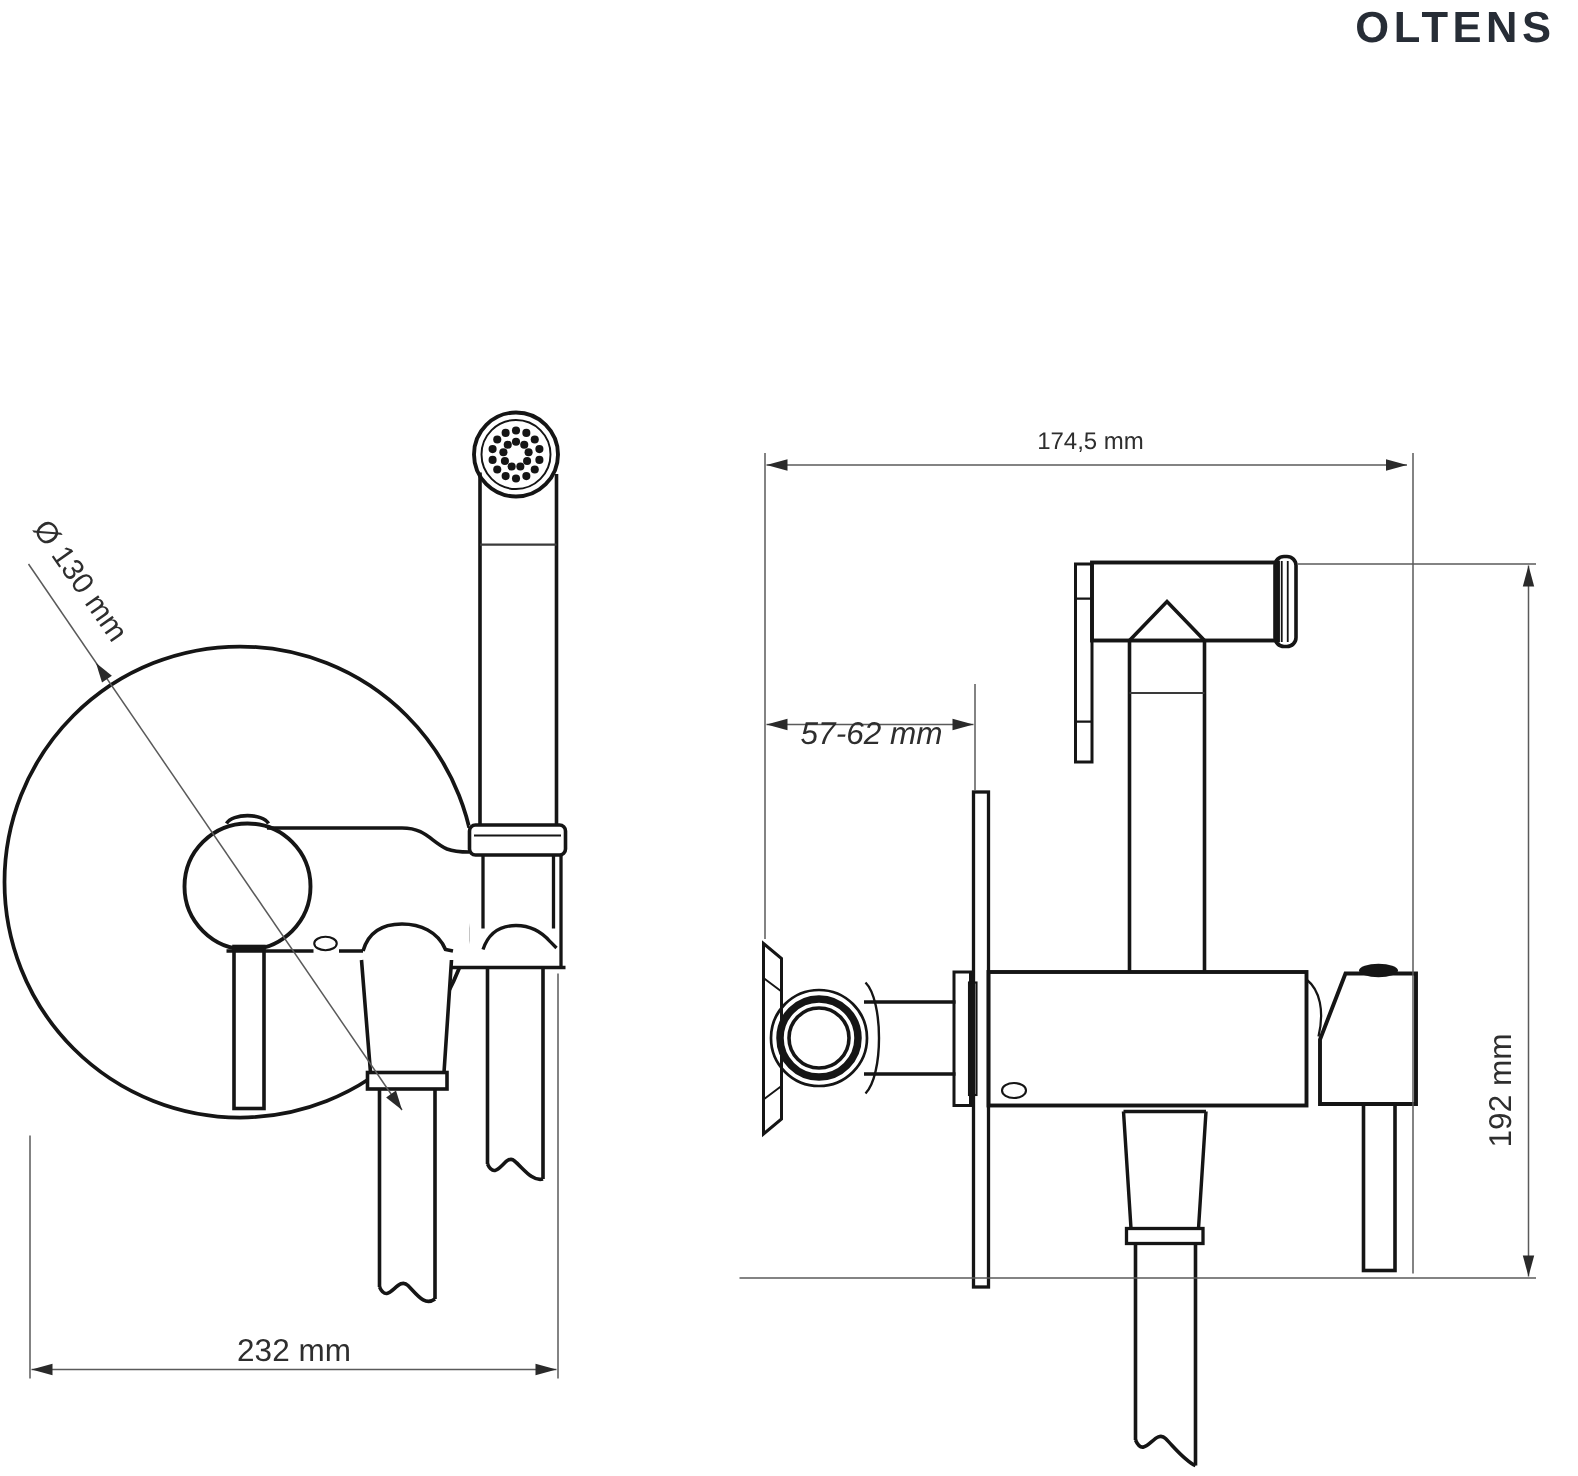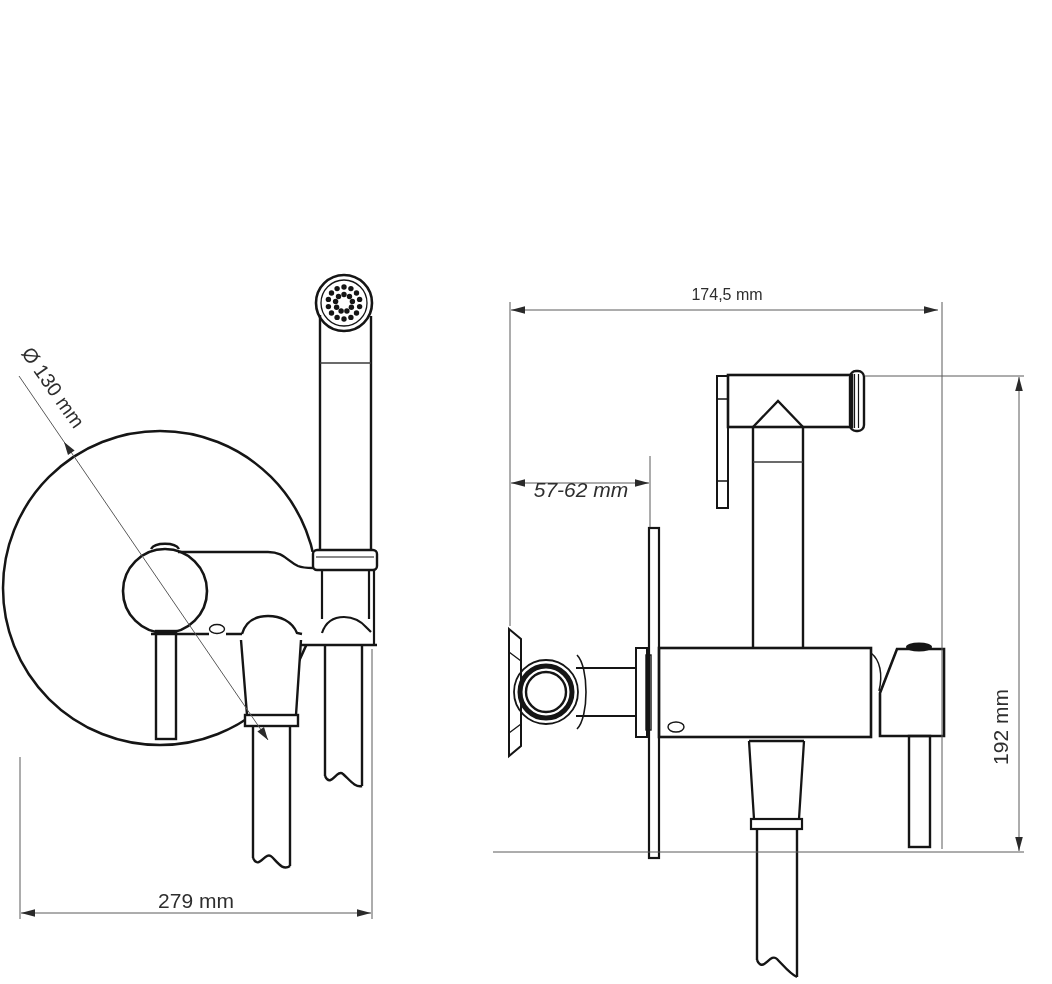--- a/index.html
+++ b/index.html
@@ -26,20 +26,21 @@
   .dot{fill:#151515;stroke:none;}
   .dim{stroke:#5a5a5a;stroke-width:1;fill:none;}
   .arr{fill:#2a2a2a;stroke:none;}
   .seam{stroke:#3a3a3a;fill:none;}
 </style>
 </head>
 <body>
 
 <div class="stage">
 
+  <div class="logo">OLTENS</div>
 
   <svg width="1052" height="984" viewBox="0 0 1052 984">
 
     <g>
 
       <circle class="ln" cx="160" cy="588" r="157" stroke-width="2.5"></circle>
 
       <g>
         <rect class="fillw" x="160" y="552" width="153" height="93"></rect>
         <rect class="fillw" x="313" y="550" width="64" height="95"></rect>
@@ -214,16 +215,16 @@
         <line class="dim" x1="19" y1="376" x2="268" y2="740"></line>
         <polygon class="arr" points="64,442 68,455 74.6,450.5"></polygon>
         <polygon class="arr" points="268,740 257.4,731.6 264,727"></polygon>
       </g>
     </g>
   </svg>
 
   <div class="dim-label center dim-174">174,5 mm</div>
   <div class="dim-label center dim-5762">57-62 mm</div>
   <div class="dim-label dim-192">192 mm</div>
-  <div class="dim-label center dim-148">279 mm</div>
+  <div class="dim-label center dim-148">232 mm</div>
   <div class="dim-label dim-130">Ø 130 mm</div>
 
 </div>
 
 </body></html>

